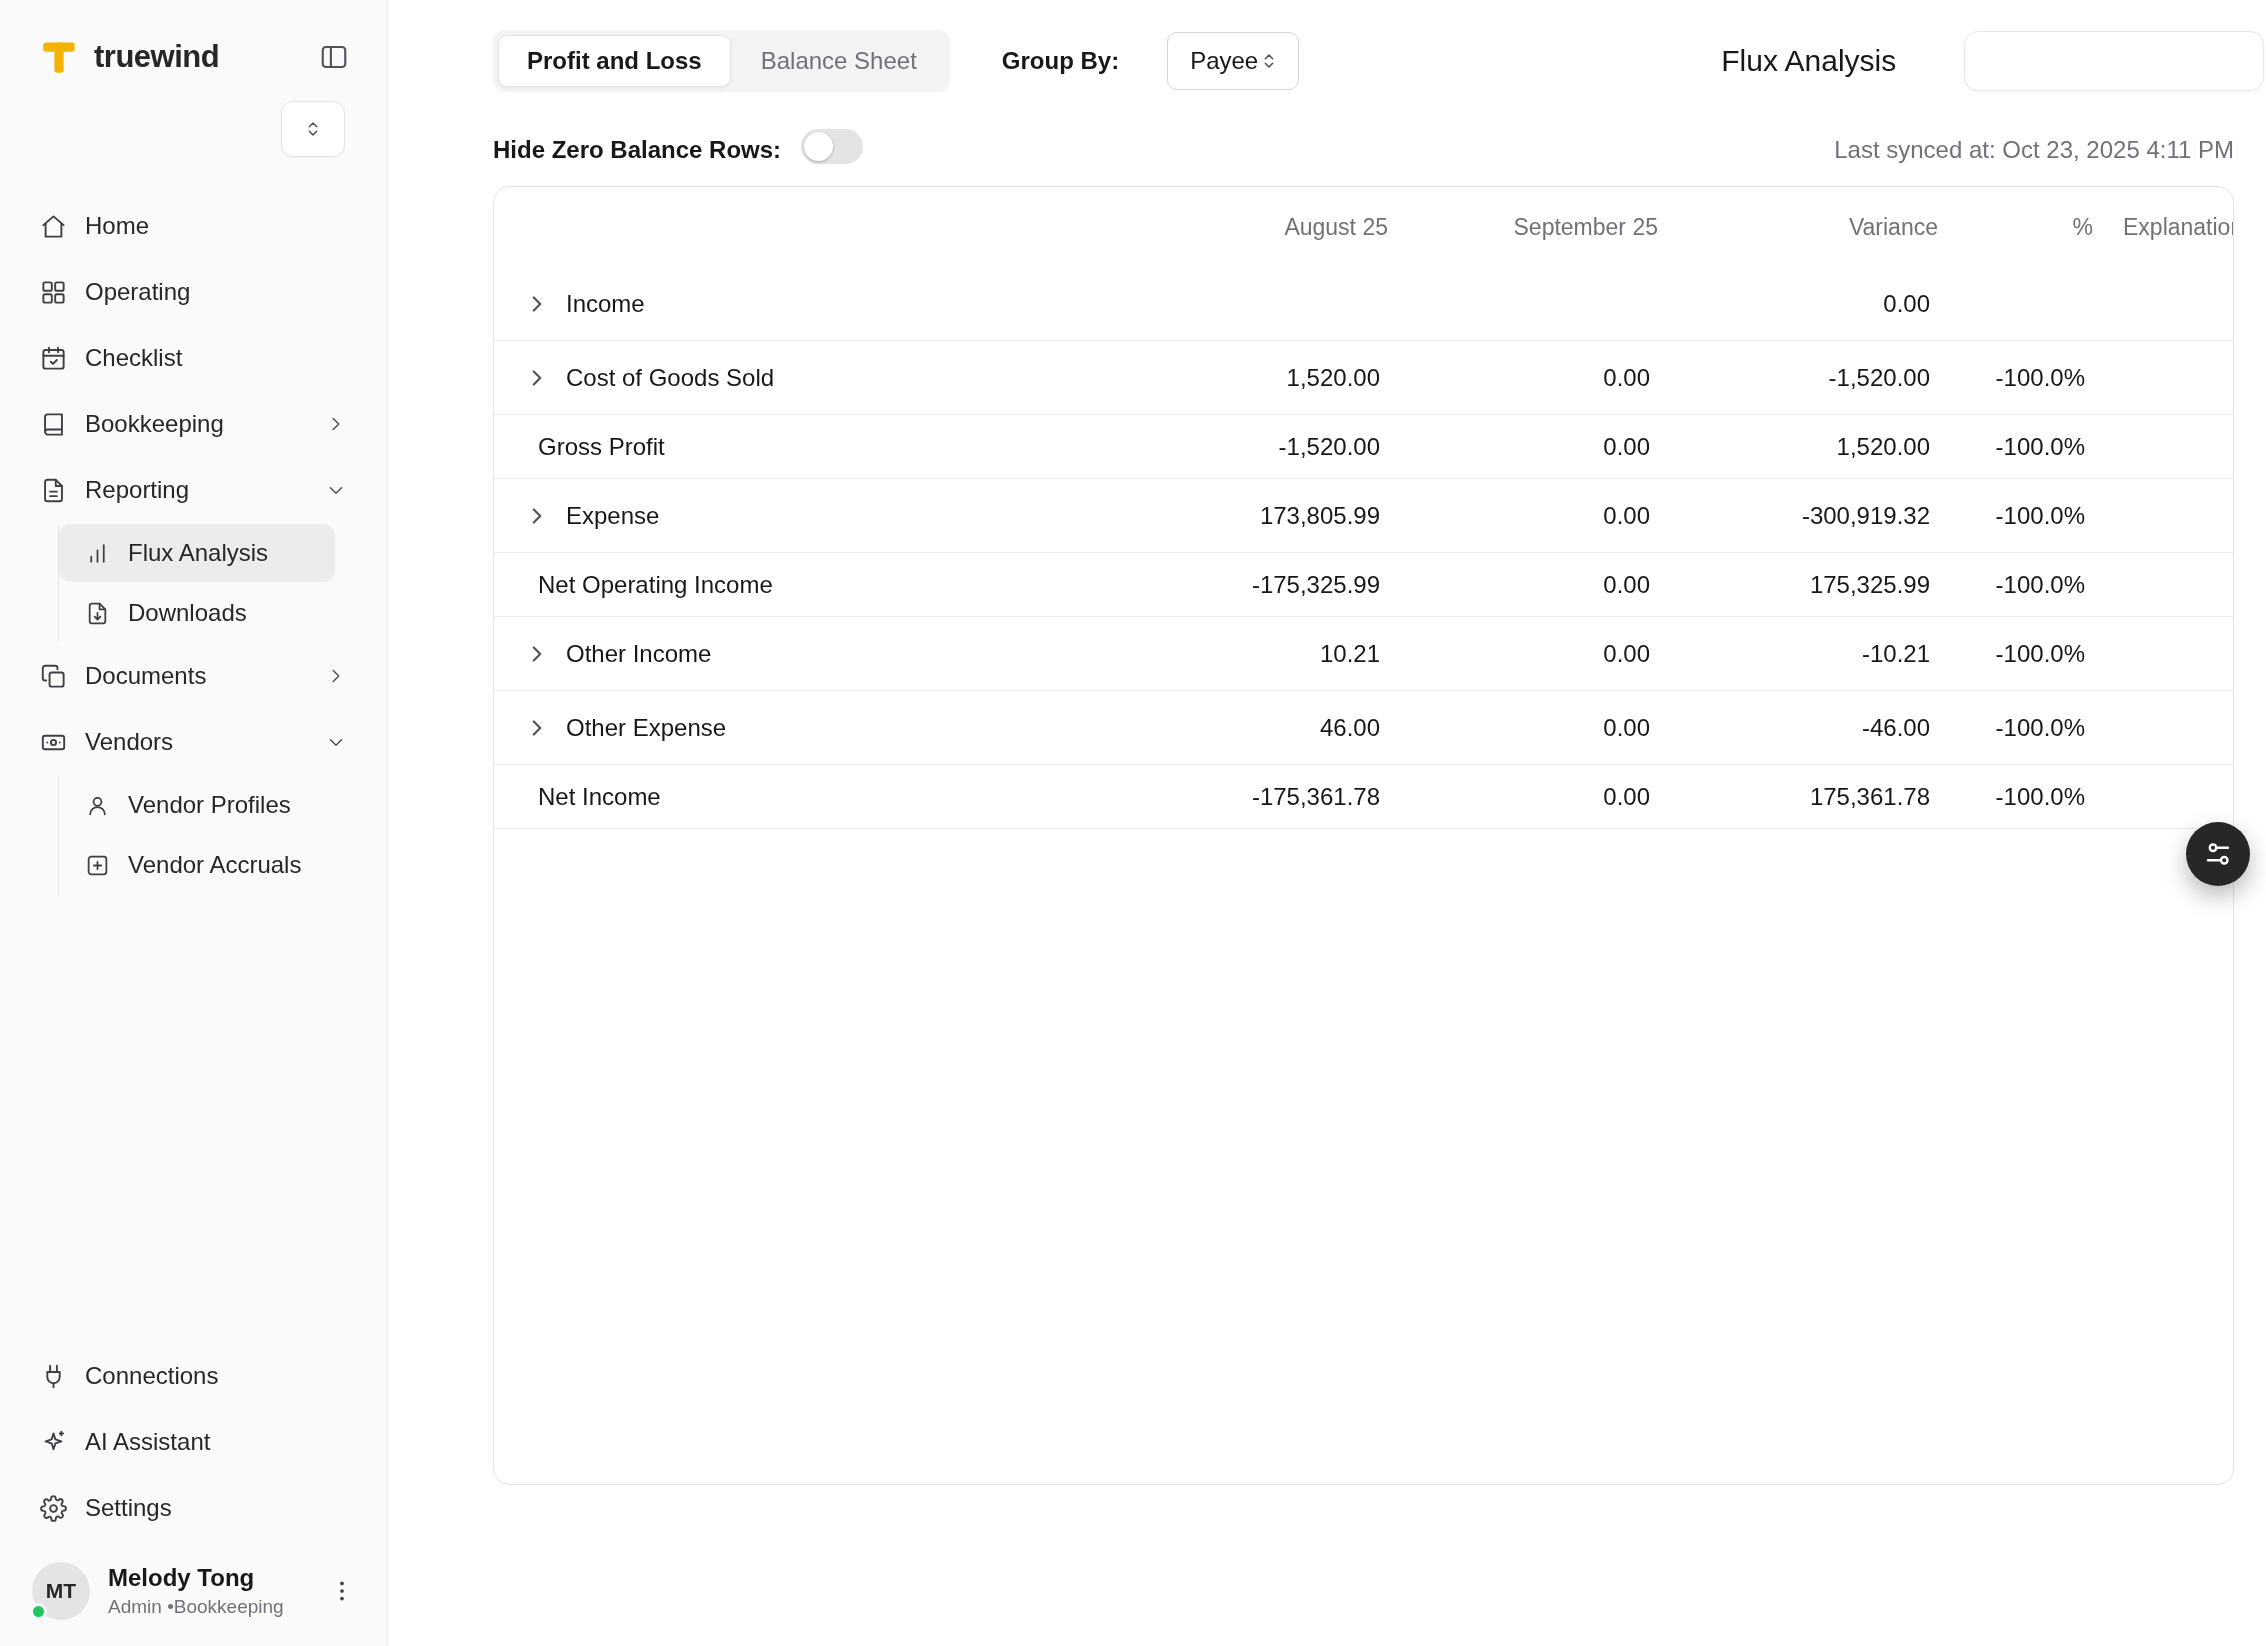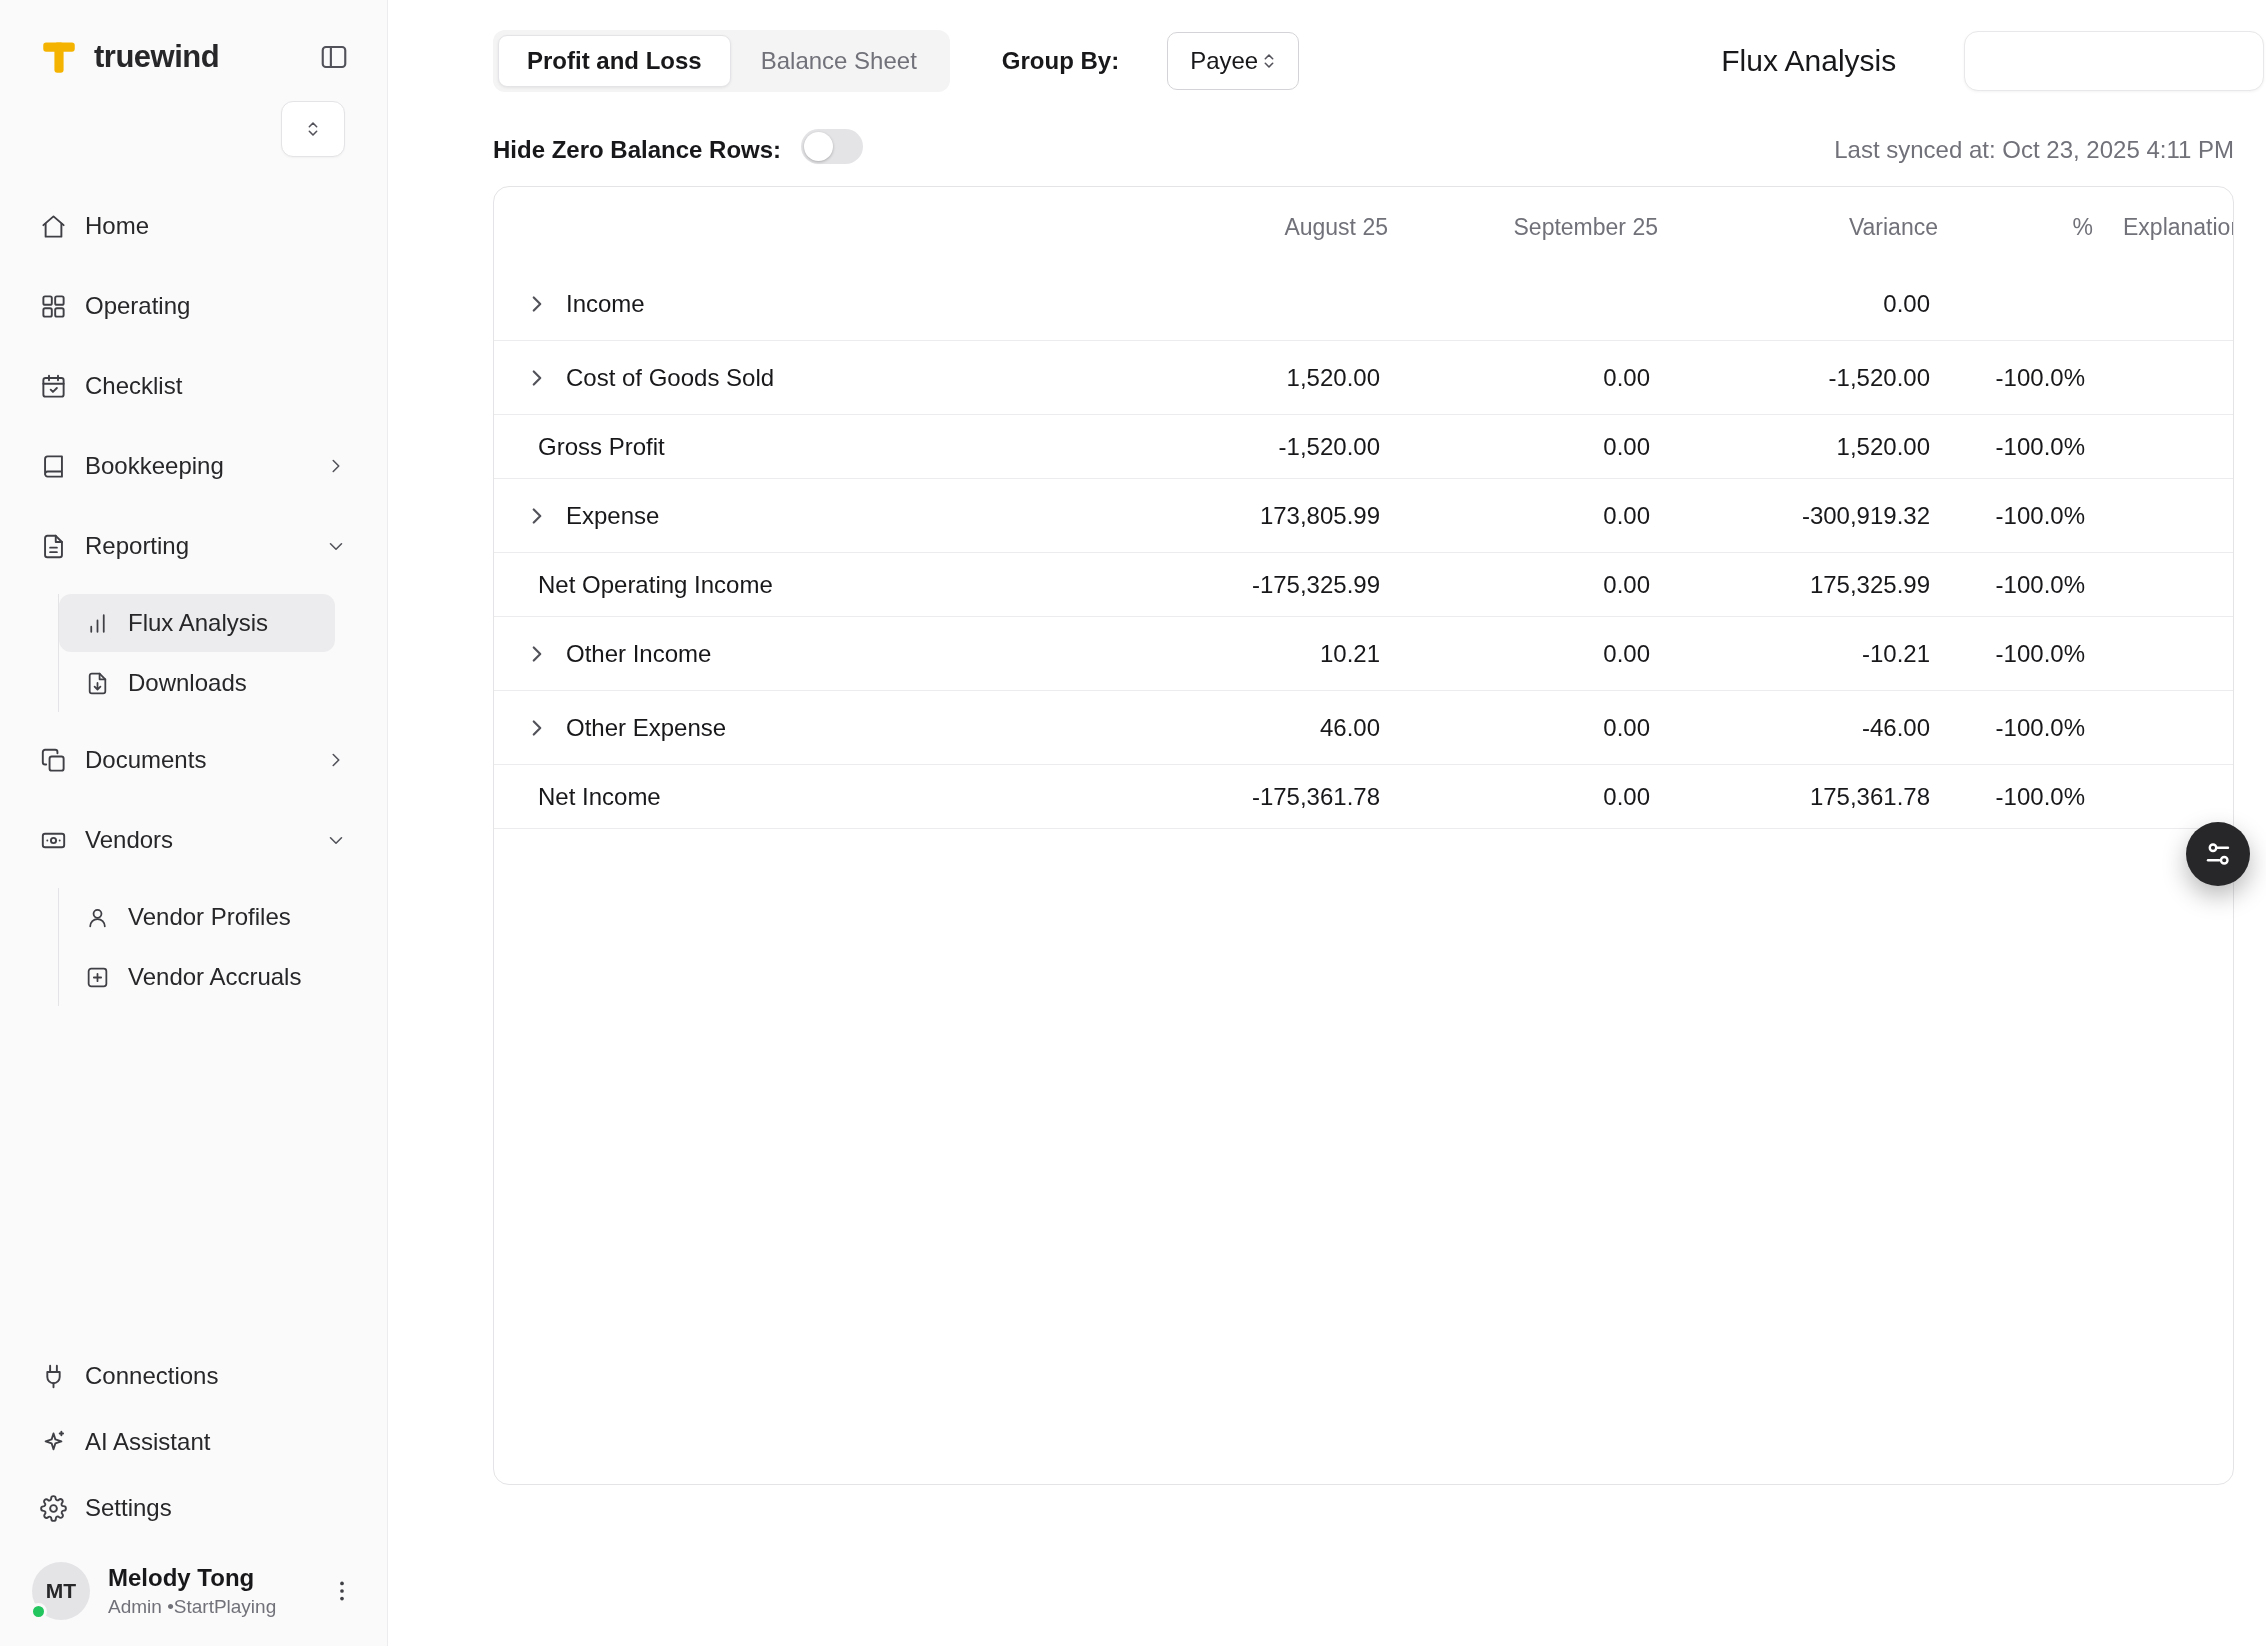--- a/index.html
+++ b/index.html
@@ -19,21 +19,21 @@
   }
   .logo-row { display: flex; align-items: center; gap: 14px; padding: 36px 14px 8px 14px; }
   .brand-text { font-size: 31px; font-weight: 700; color: #27272a; letter-spacing: -0.5px; }
   .panel-btn { margin-left: auto; color: #52525b; cursor: pointer; }
   .ws-row { display: flex; justify-content: flex-end; align-items: center; height: 86px; padding-right: 18px; }
   .ws-btn {
     width: 64px; height: 56px; background: #fff; border: 1px solid #e4e4e7; border-radius: 12px;
     display: flex; align-items: center; justify-content: center; color: #52525b;
     box-shadow: 0 1px 2px rgba(0,0,0,.04); cursor: pointer;
   }
-  .nav { margin-top: 22px; display: flex; flex-direction: column; gap: 16px; text-align: right; }
+  .nav { margin-top: 22px; display: flex; flex-direction: column; gap: 2px; text-align: right; }
   .nav-item {
     display: flex; align-items: center; gap: 18px; height: 64px; padding: 0 16px;
     border-radius: 12px; font-size: 24px; font-weight: 500; color: #27272a; cursor: pointer;
   }
   .nav-item .nicon { color: #3f3f46; width: 27px; height: 27px; flex: 0 0 27px; }
   .nav-item .tchev { margin-left: auto; color: #52525b; width: 22px; height: 22px; }
   .nav-item.active { background: #ececee; }
   .sub-group { margin-left: 34px; border-left: 1.5px solid #e4e4e7; display: flex; flex-direction: column; gap: 2px; }
   .sub-group .nav-item { height: 58px; padding: 0 16px 0 26px; margin-right: 28px; border-radius: 12px; }
   .sub-group .nav-item .nicon { width: 25px; height: 25px; flex-basis: 25px; }
@@ -308,21 +308,21 @@
       <span>Settings</span>
     </div>
 
     <div class="user-card">
       <div class="avatar">
         <span>MT</span>
         <span class="status-dot"></span>
       </div>
       <div>
         <div class="user-name">Melody Tong</div>
-        <div class="user-meta">Admin •StartPlaying</div>
+        <div class="user-meta">Admin •Bookkeeping</div>
       </div>
       <span class="kebab">
         <svg width="26" height="26" viewBox="0 0 24 24" fill="currentColor">
             <circle cx="12" cy="5" r="1.7"></circle>
             <circle cx="12" cy="12" r="1.7"></circle>
             <circle cx="12" cy="19" r="1.7"></circle>
           </svg>
       </span>
     </div>
   </div>

